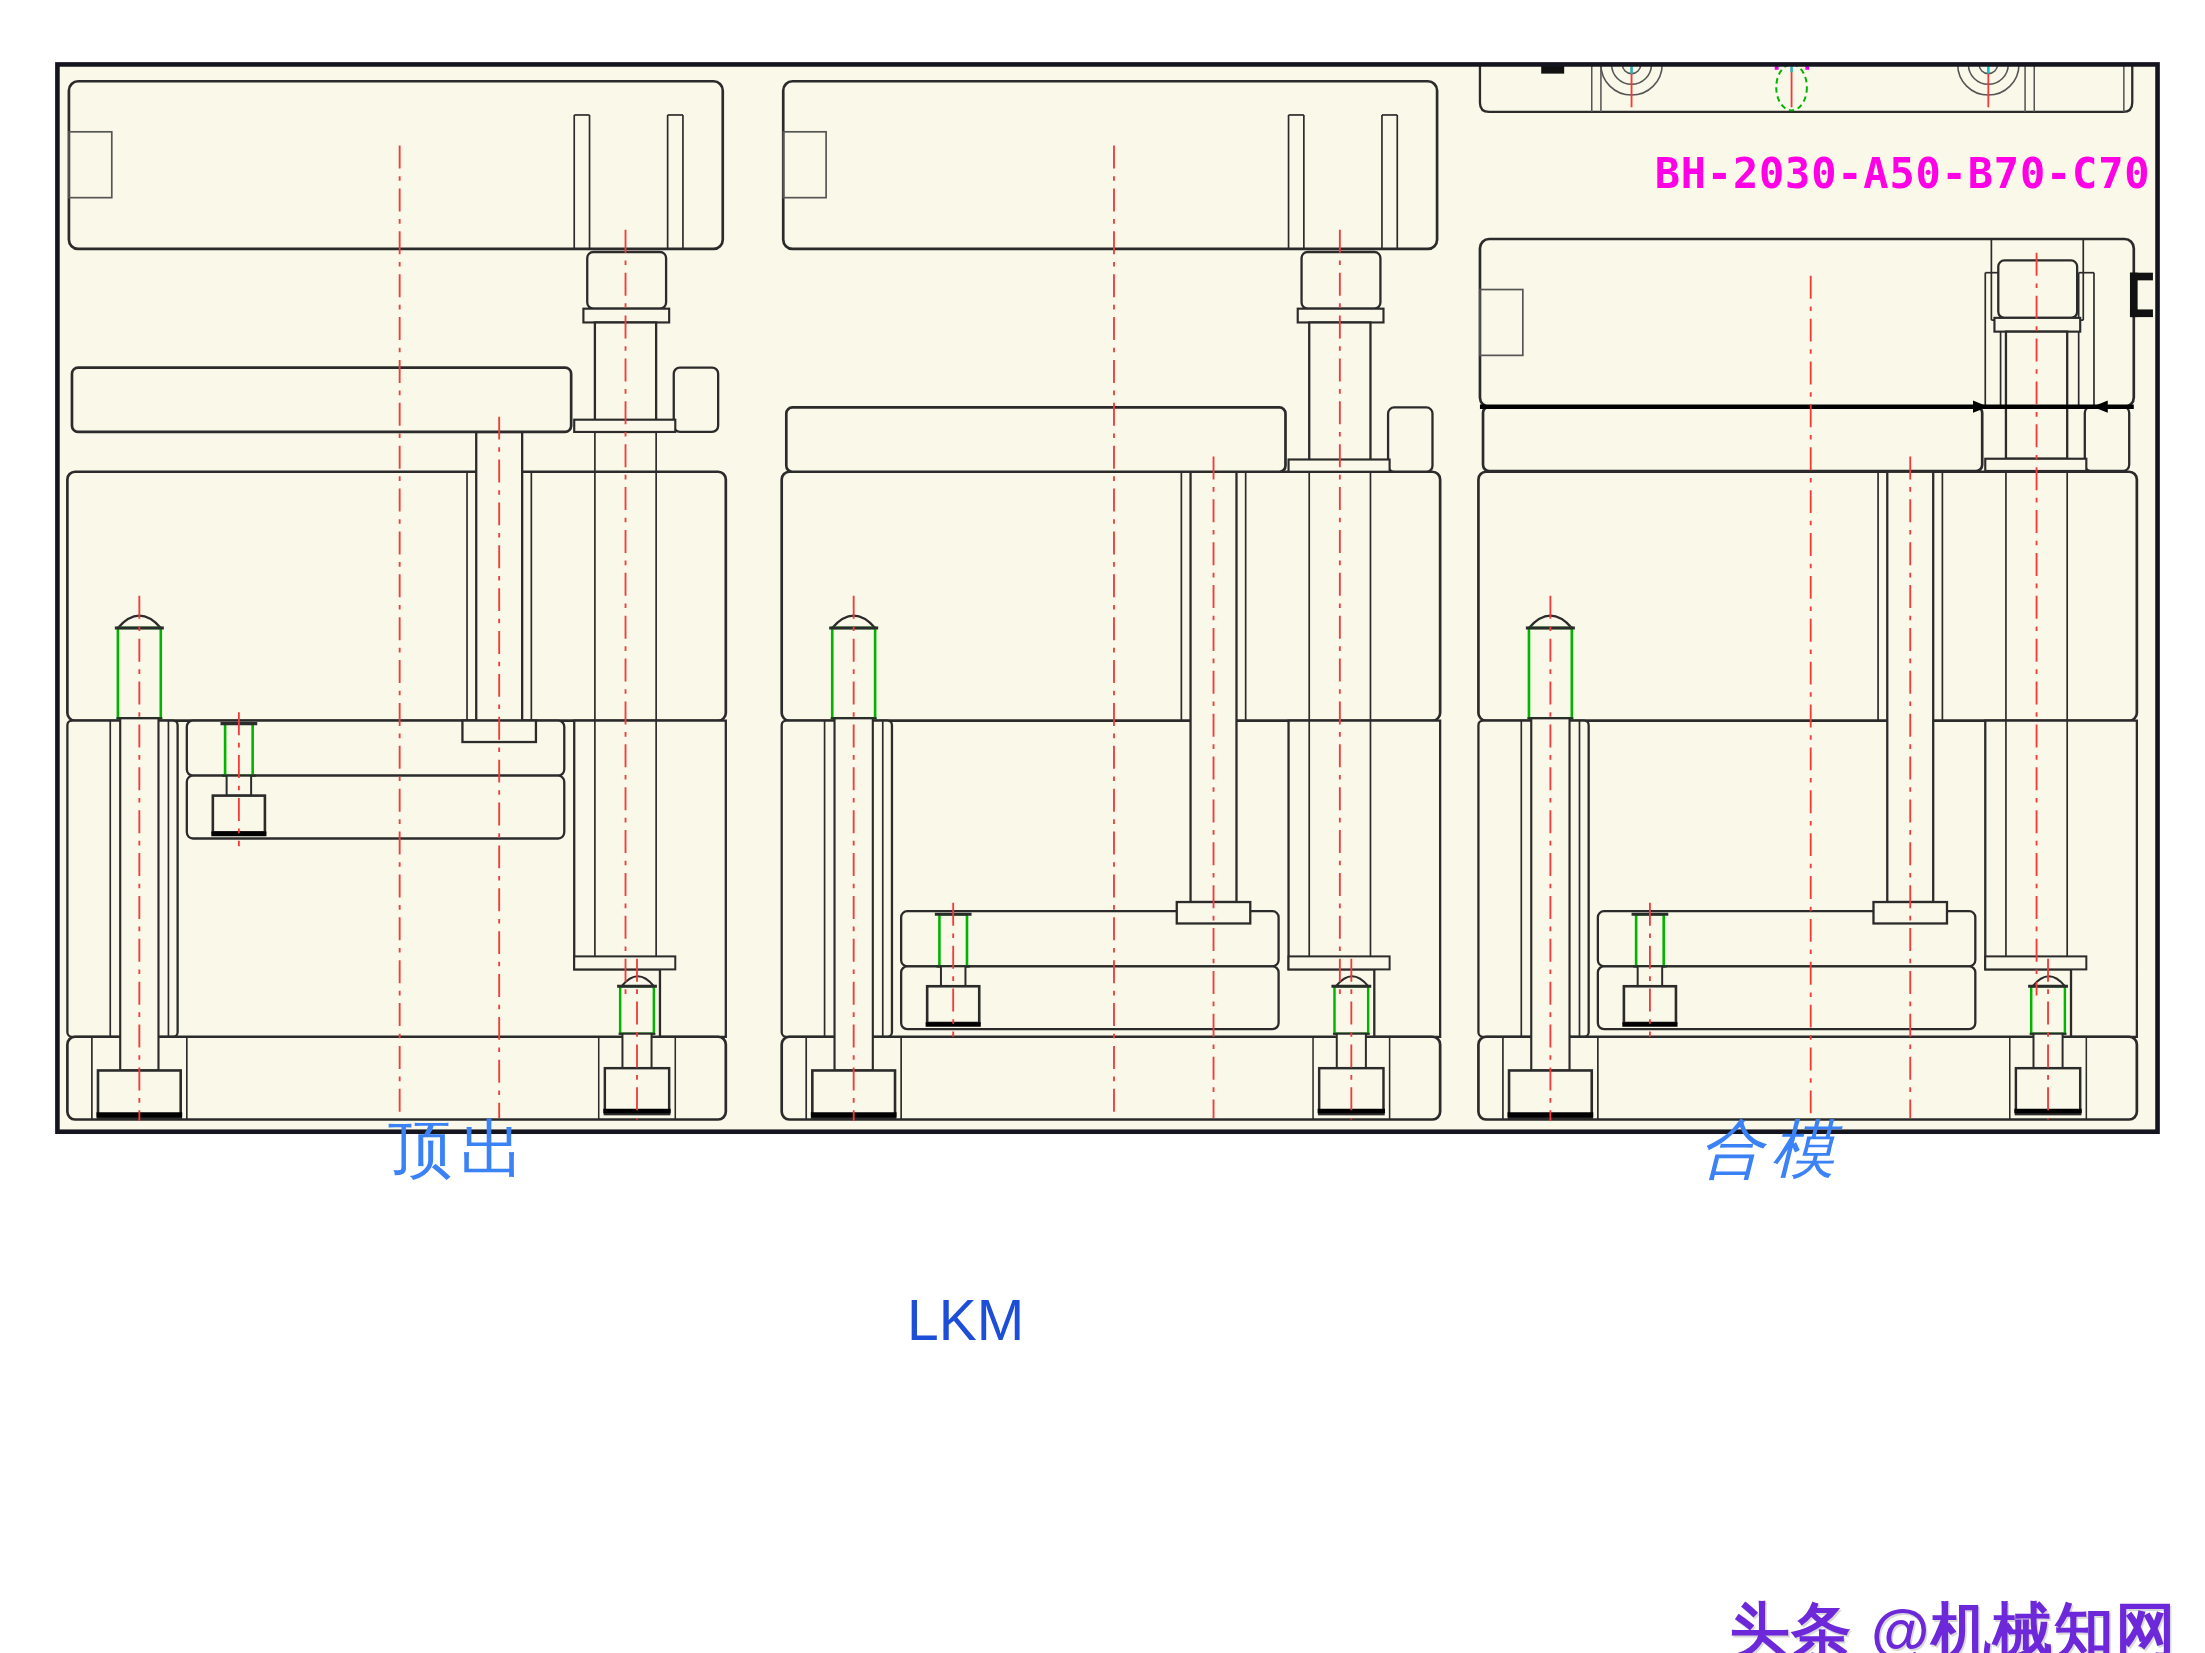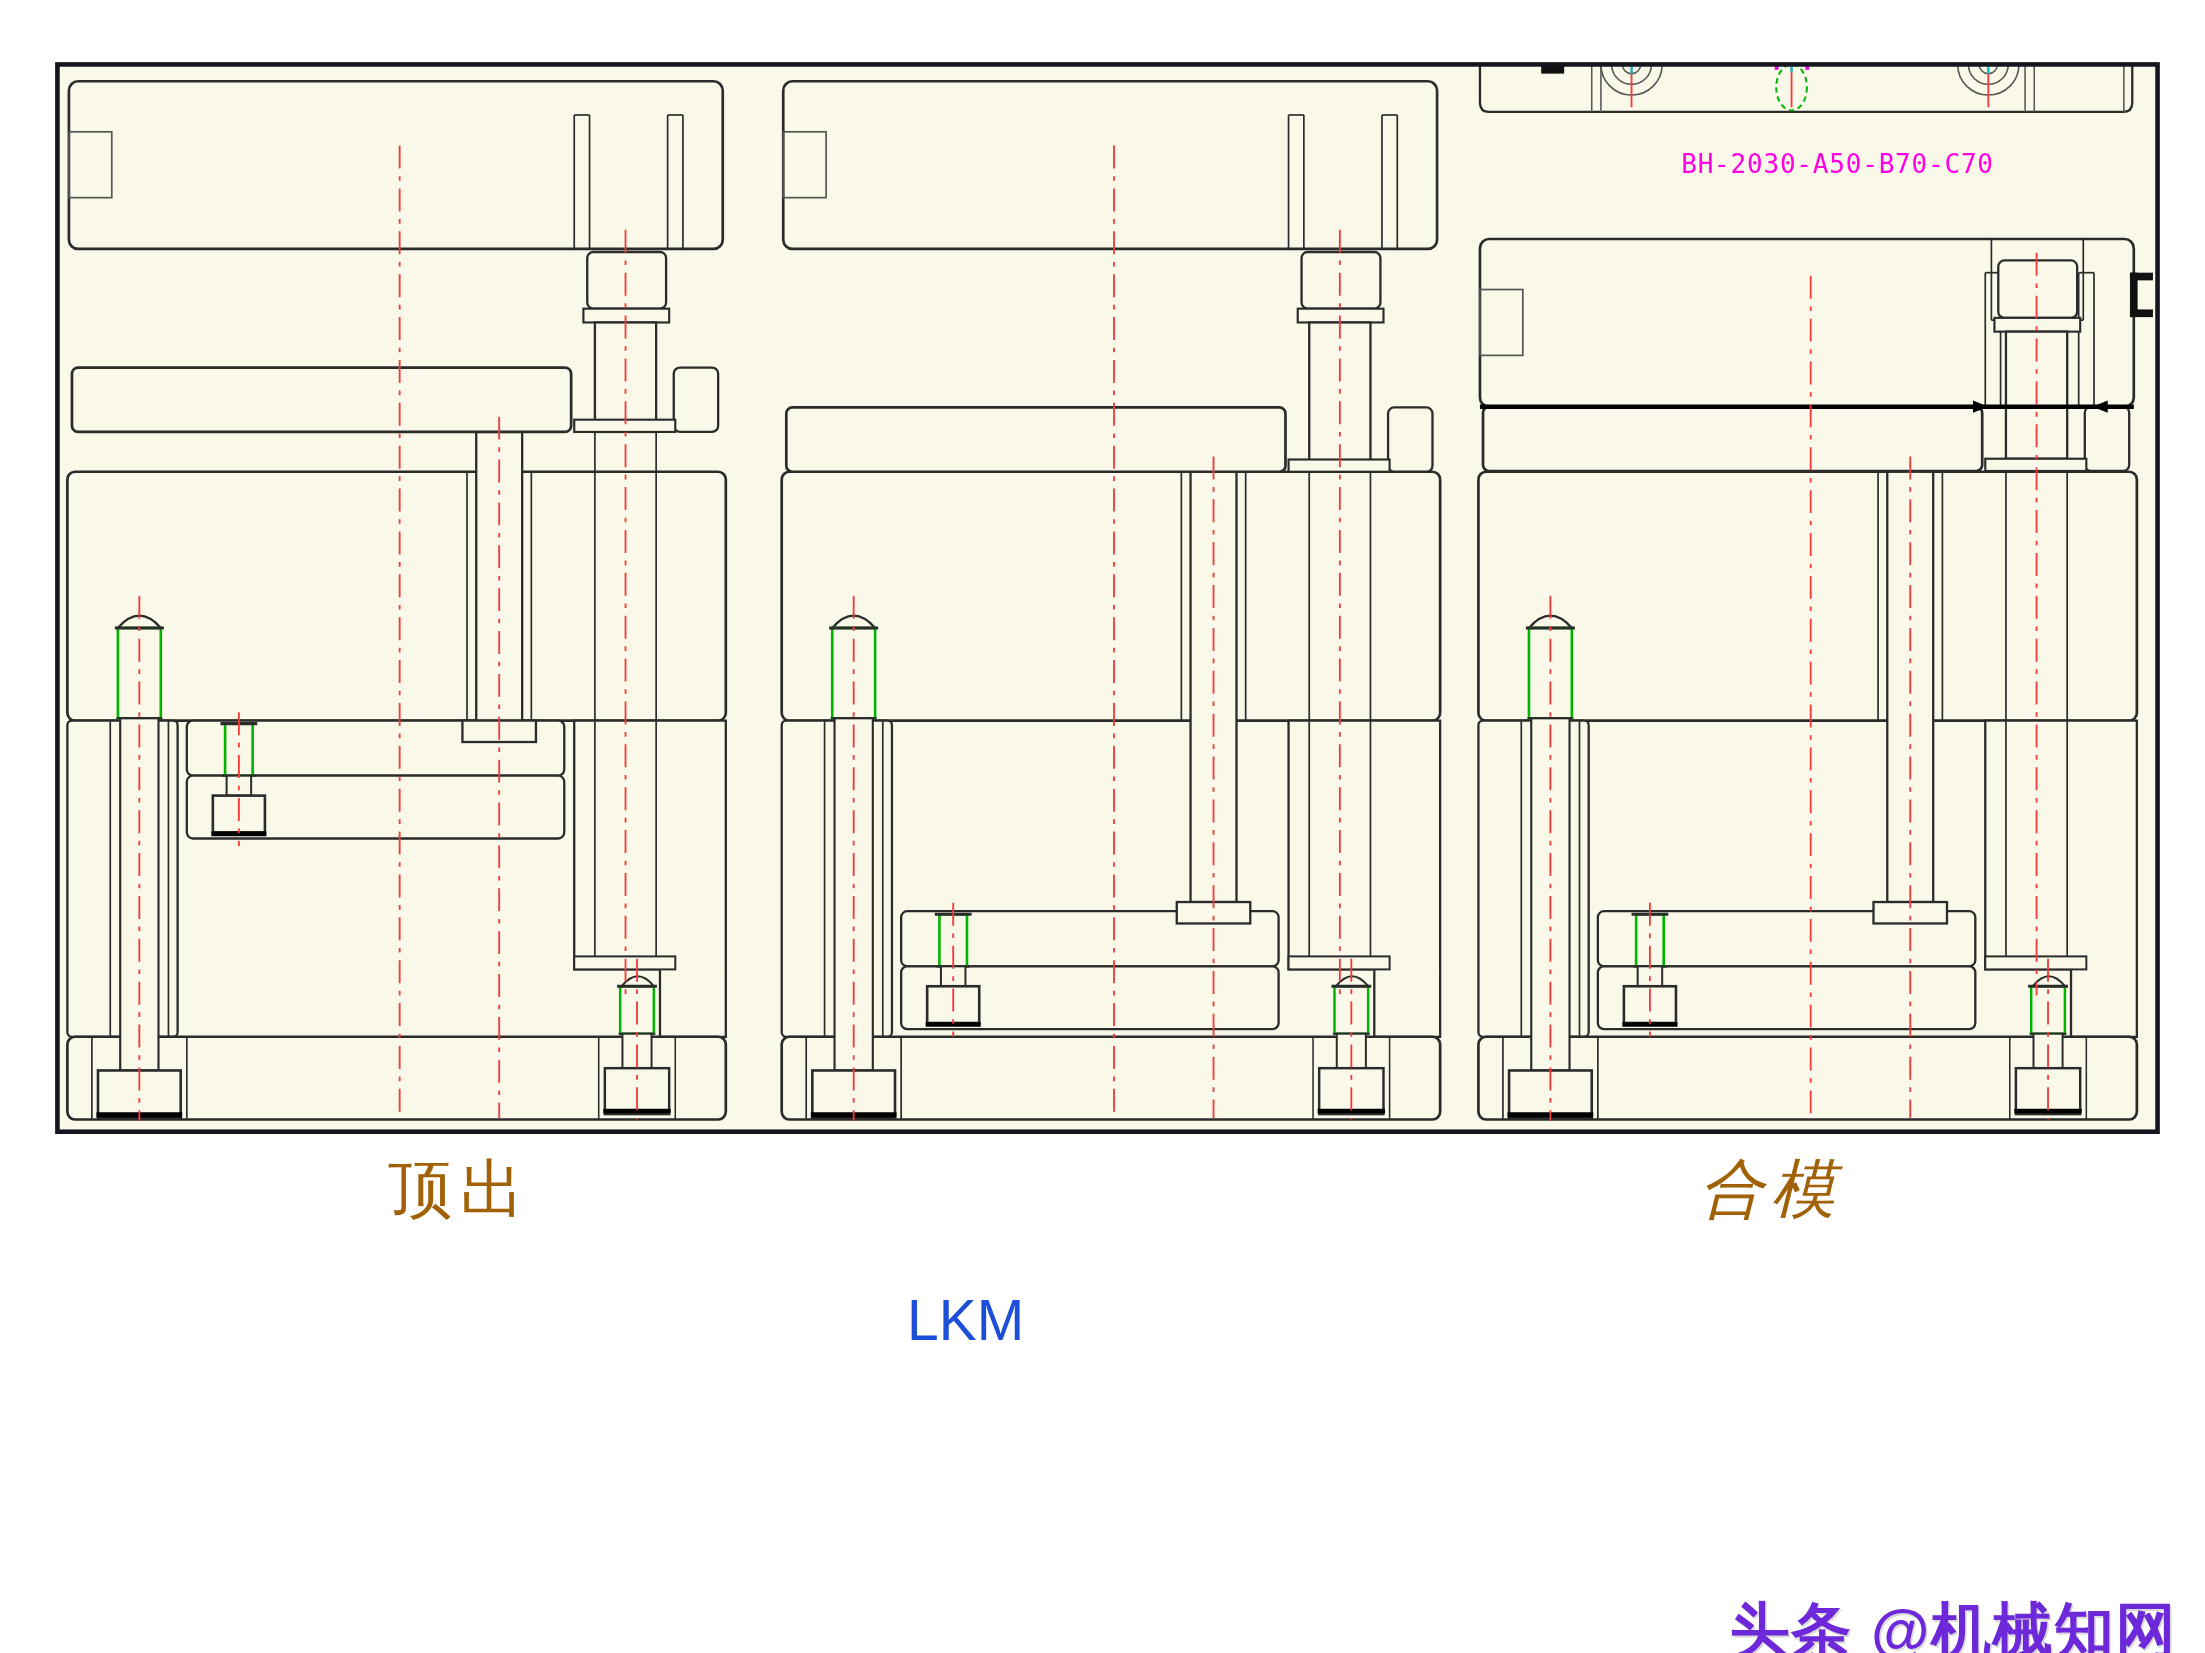--- a/index.html
+++ b/index.html
@@ -1,27 +1,27 @@
 <!DOCTYPE html>
 <html style="font-size:12.3px"><head>
 <meta charset="utf-8">
 <style>
   html,body{margin:0;padding:0;}
   body{width:2205px;height:1654px;background:#ffffff;position:relative;overflow:hidden;
        font-family:"Liberation Sans","DejaVu Sans",sans-serif;}
   #stage{position:absolute;inset:0;width:2205px;height:1654px;}
   #mold-svg{position:absolute;left:0;top:0;}
-  .view-label{position:absolute;top:1146px;width:276px;text-align:center;
-      font-family:"Liberation Serif","DejaVu Serif",serif;font-size:64px;color:#a16207;
+  .view-label{position:absolute;top:1106px;width:276px;text-align:center;
+      font-family:"Liberation Serif","DejaVu Serif",serif;font-size:64px;color:#3b82f6;
       letter-spacing:7.7px;white-space:nowrap;}
   #caption{position:absolute;left:907px;top:1283px;color:#1d4ed8;
       font-family:"Liberation Sans","DejaVu Sans",sans-serif;font-size:57px;line-height:74px;}
-  #part-number{position:absolute;left:1585px;top:149px;width:505px;text-align:center;
-      font-family:"DejaVu Sans Mono","Liberation Mono",monospace;font-weight:normal;
-      font-size:26px;letter-spacing:0.8px;white-space:nowrap;}
+  #part-number{position:absolute;left:1650px;top:149px;width:505px;text-align:center;
+      font-family:"DejaVu Sans Mono","Liberation Mono",monospace;font-weight:bold;
+      font-size:42px;letter-spacing:0.8px;white-space:nowrap;}
   #watermark{position:absolute;right:28px;top:1551px;color:#6d28d9;
       font-family:"Liberation Sans","DejaVu Sans",sans-serif;font-weight:bold;
       font-size:60px;letter-spacing:1.5px;white-space:nowrap;
       text-shadow:1.5px 1.5px 0 #d9d9d9;margin-top:40px;}
 </style>
 </head>
 <body>
 
 <div id="stage">
 

